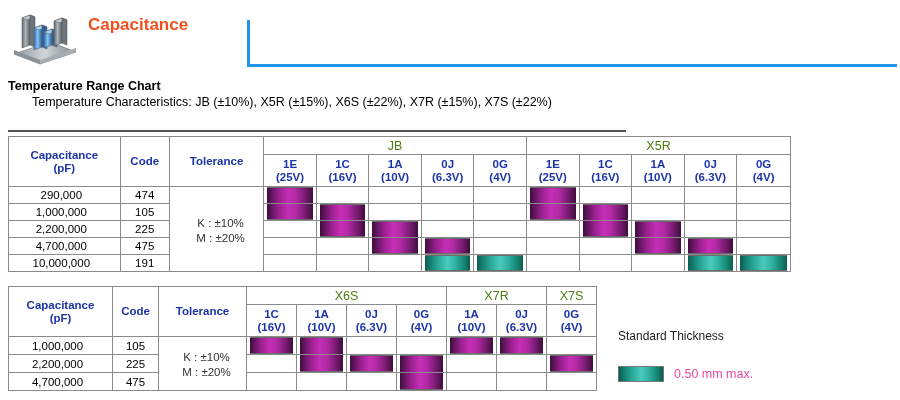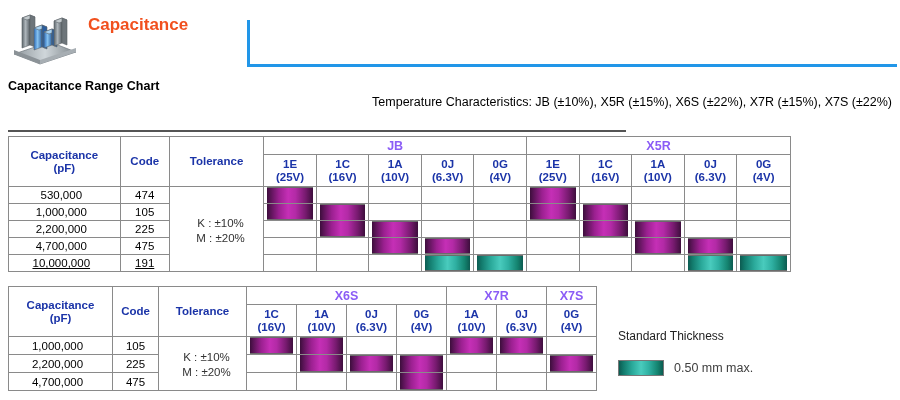--- a/index.html
+++ b/index.html
@@ -18,36 +18,36 @@
   #rule-vert{position:absolute;left:247px;top:20px;width:3px;height:44px;background:#2196E8;}
   #rule-horz{position:absolute;left:247px;top:64px;width:650px;height:3px;background:#2196E8;}
   #part-title{
     position:absolute;left:247px;top:22px;width:648px;height:40px;
     text-align:right;color:#F1501E;font-size:29px;line-height:40px;
     letter-spacing:0px;white-space:nowrap;padding-right:2px;box-sizing:border-box;
   }
   
   #sub{position:absolute;left:8px;top:78px;width:884px;}
   #sub-title{font-size:12.5px;font-weight:bold;line-height:16px;}
-  .sub-line{font-size:12.5px;line-height:16px;padding-left:24px;white-space:nowrap;text-align:right;}
+  .sub-line{font-size:12.5px;line-height:16px;padding-left:24px;white-space:nowrap;}
   #sub-rule{position:absolute;left:8px;top:130px;width:618px;height:2px;background:#555;}
   
   table.chart{
     border-collapse:collapse;position:absolute;
     table-layout:fixed;background:#fff;
   }
   table.chart td,table.chart th{
     border:1px solid #8a8a8a;padding:0;margin:0;
     font-size:11.5px;text-align:center;vertical-align:middle;
     box-sizing:border-box;
   }
   table.chart .hdr{
     color:#1B34A8;font-weight:bold;font-size:11.5px;line-height:13px;
   }
-  table.chart .hdr-grp{color:#8b5cf6;font-weight:bold;font-size:12.5px;height:18px;}
+  table.chart .hdr-grp{color:#4d7c0f;font-weight:normal;font-size:12.5px;height:18px;}
   .cap-cell{text-align:right;padding-right:6px !important;font-size:12px;color:#000;}
   .code-cell{font-size:12px;color:#000;}
   .tol-cell{
     text-align:left;padding:3px 0 0 8px !important;vertical-align:top;
     font-size:11.5px;line-height:15px;color:#333;
   }
   .barcell{position:relative;}
   .bar{
     position:absolute;left:3px;right:3px;top:0;bottom:0;
     background:linear-gradient(to right,
@@ -56,32 +56,32 @@
   }
   .bar.teal{
     background:linear-gradient(to right,
       #0c5b51 0%, #127a6c 10%, #2aa99a 30%, #49cbbd 50%,
       #2fb0a2 68%, #14836f 88%, #0c5b51 100%);
   }
   .bar.top{border-top:1px solid #6b6b6b;}
   .bar.bot{border-bottom:1px solid #6b6b6b;}
   
   #legend{position:absolute;left:618px;top:328px;width:230px;}
-  #legend-title{font-size:12px;color:#222;line-height:16px;margin-bottom:14px;}
+  #legend-title{font-size:12px;color:#222;line-height:16px;margin-bottom:20px;}
   .legend-row{display:flex;align-items:center;height:19px;margin-top:2px;}
   .legend-swatch{
     width:46px;height:16px;border:1px solid #777;box-sizing:border-box;margin-right:10px;
   }
   .legend-swatch.teal{background:linear-gradient(to right,
       #0c5b51 0%, #127a6c 10%, #2aa99a 30%, #49cbbd 50%,
       #2fb0a2 68%, #14836f 88%, #0c5b51 100%);}
   .legend-swatch.magenta{background:linear-gradient(to right,
       #3d0e3c 0%, #5b1457 8%, #9b2090 26%, #c52fb6 46%,
       #b32aa6 62%, #761a6e 84%, #3d0e3c 100%);}
-  .legend-label{font-size:12.5px;color:#404040;}
+  .legend-label{font-size:12.5px;color:#ec4899;}
 </style>
 </head>
 <body>
 
 <div id="header">
 
   <svg id="logo-icon" viewBox="0 0 68 58">
     <defs>
       <linearGradient id="gBase" x1="0" y1="0" x2="1" y2="0">
         <stop offset="0" stop-color="#8f979c"></stop>
@@ -120,21 +120,21 @@
 
   <div id="header-title">
     <div>Capacitance</div>
   </div>
 
   <div id="rule-vert"></div>
   <div id="rule-horz"></div>
 </div>
 
 <div id="sub">
-  <div id="sub-title">Capacitance Range Chart</div>
+  <div id="sub-title">Temperature Range Chart</div>
   <div class="sub-line">Temperature Characteristics: JB (±10%), X5R (±15%), X6S (±22%), X7R (±15%), X7S (±22%)</div>
 </div>
 <div id="sub-rule"></div>
 
 <table class="chart" id="table1" style="left:8px;top:136px;width:783px;">
   <colgroup>
     <col style="width:104px">
       <col style="width:46px">
       <col style="width:88px">
     <col style="width:49px">
@@ -197,21 +197,21 @@
           <div>(6.3V)</div>
         </th>
         <th class="hdr" style="height: 32px;">
           <div>0G</div>
           <div>(4V)</div>
         </th>
       </tr>
   </thead>
   <tbody id="t1-body">
       <tr style="height: 17px;">
-        <td class="cap-cell">530,000</td>
+        <td class="cap-cell">290,000</td>
         <td class="code-cell">474</td>
         <td class="tol-cell" rowspan="5">
           <div>K : ±10%</div>
           <div>M : ±20%</div>
         </td>
         <td class="barcell">
           <div class="bar top"></div>
         </td>
         <td class="barcell"></td>
         <td class="barcell"></td>
@@ -284,21 +284,21 @@
         <td class="barcell"></td>
         <td class="barcell"></td>
         <td class="barcell">
           <div class="bar bot"></div>
         </td>
         <td class="barcell">
           <div class="bar top bot"></div>
         </td>
         <td class="barcell"></td>
       </tr>
-      <tr style="height: 17px; text-decoration: underline;">
+      <tr style="height: 17px;">
         <td class="cap-cell">10,000,000</td>
         <td class="code-cell">191</td>
         <td class="barcell"></td>
         <td class="barcell"></td>
         <td class="barcell"></td>
         <td class="barcell">
           <div class="bar teal top bot"></div>
         </td>
         <td class="barcell">
           <div class="bar teal top bot"></div>

